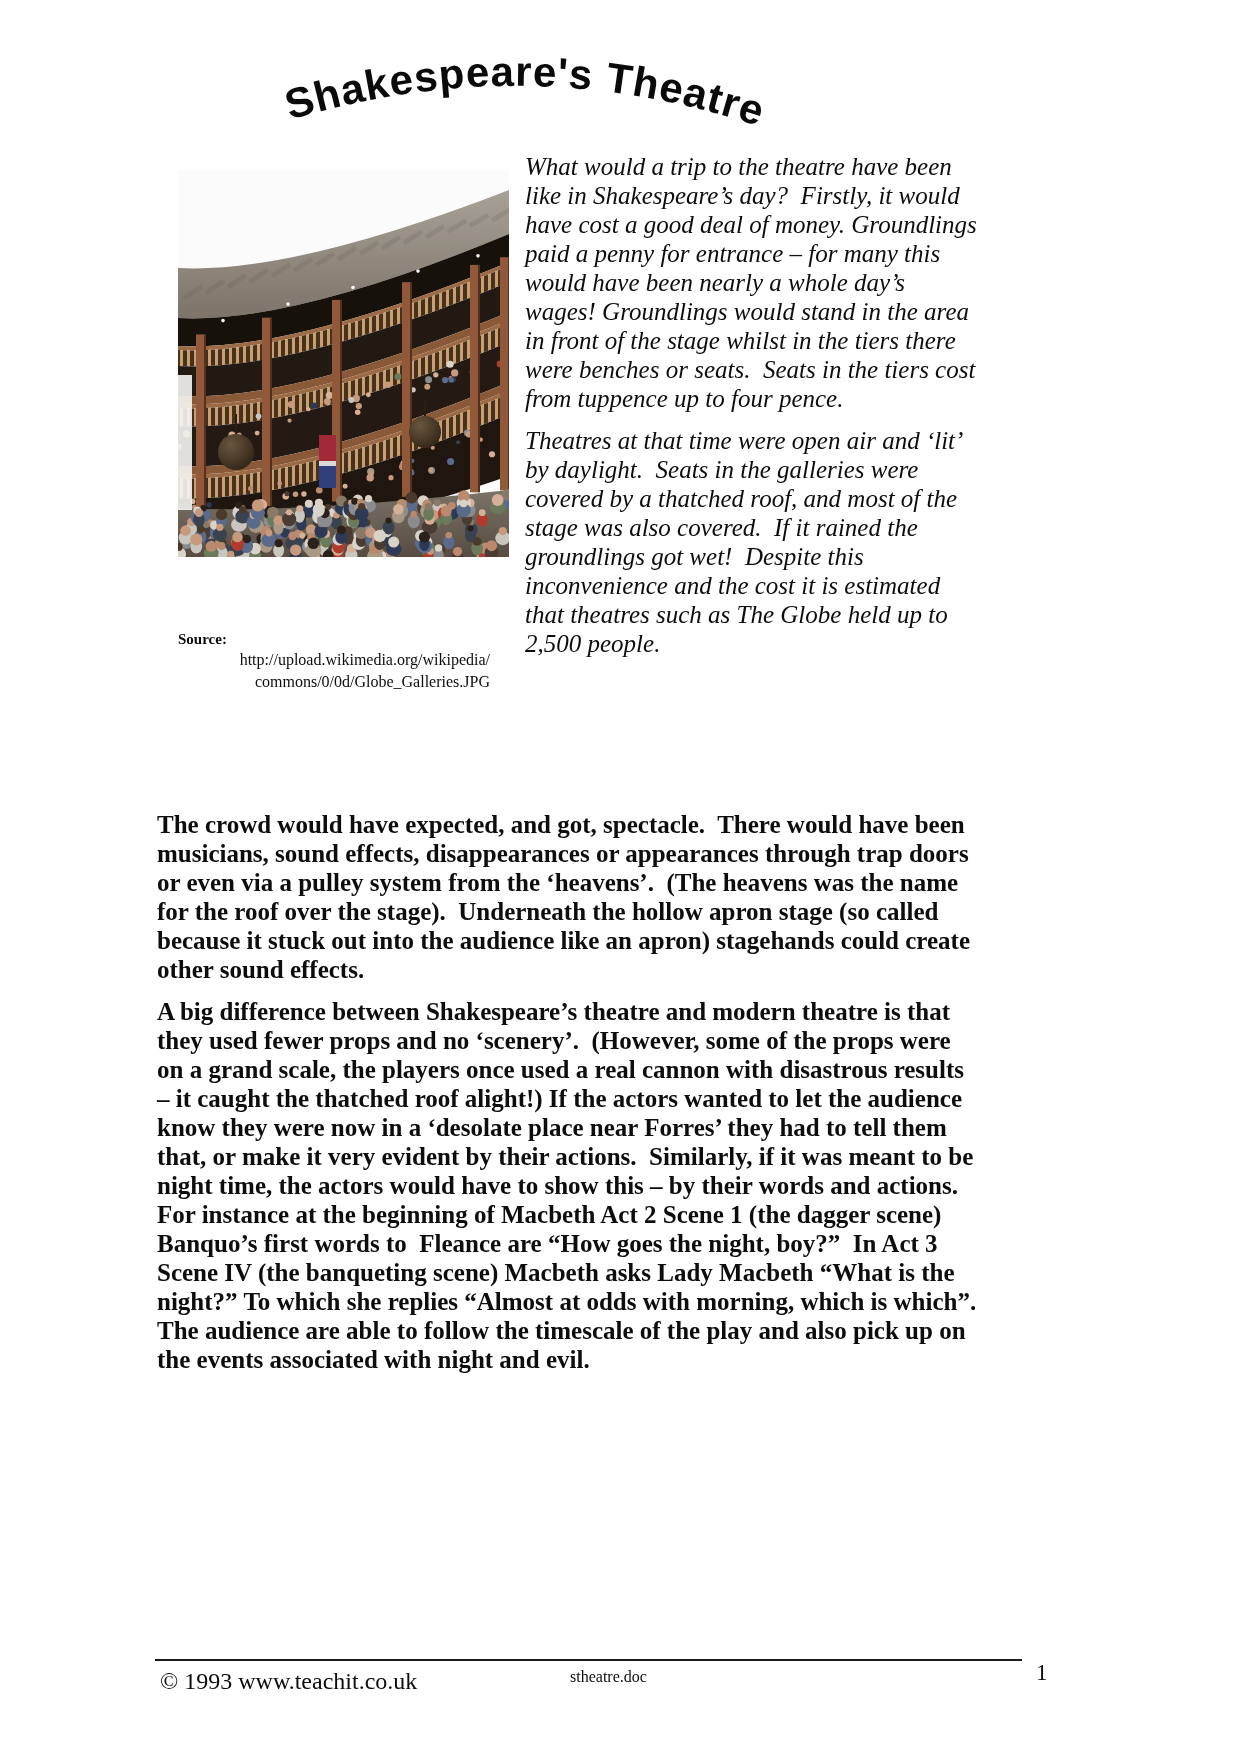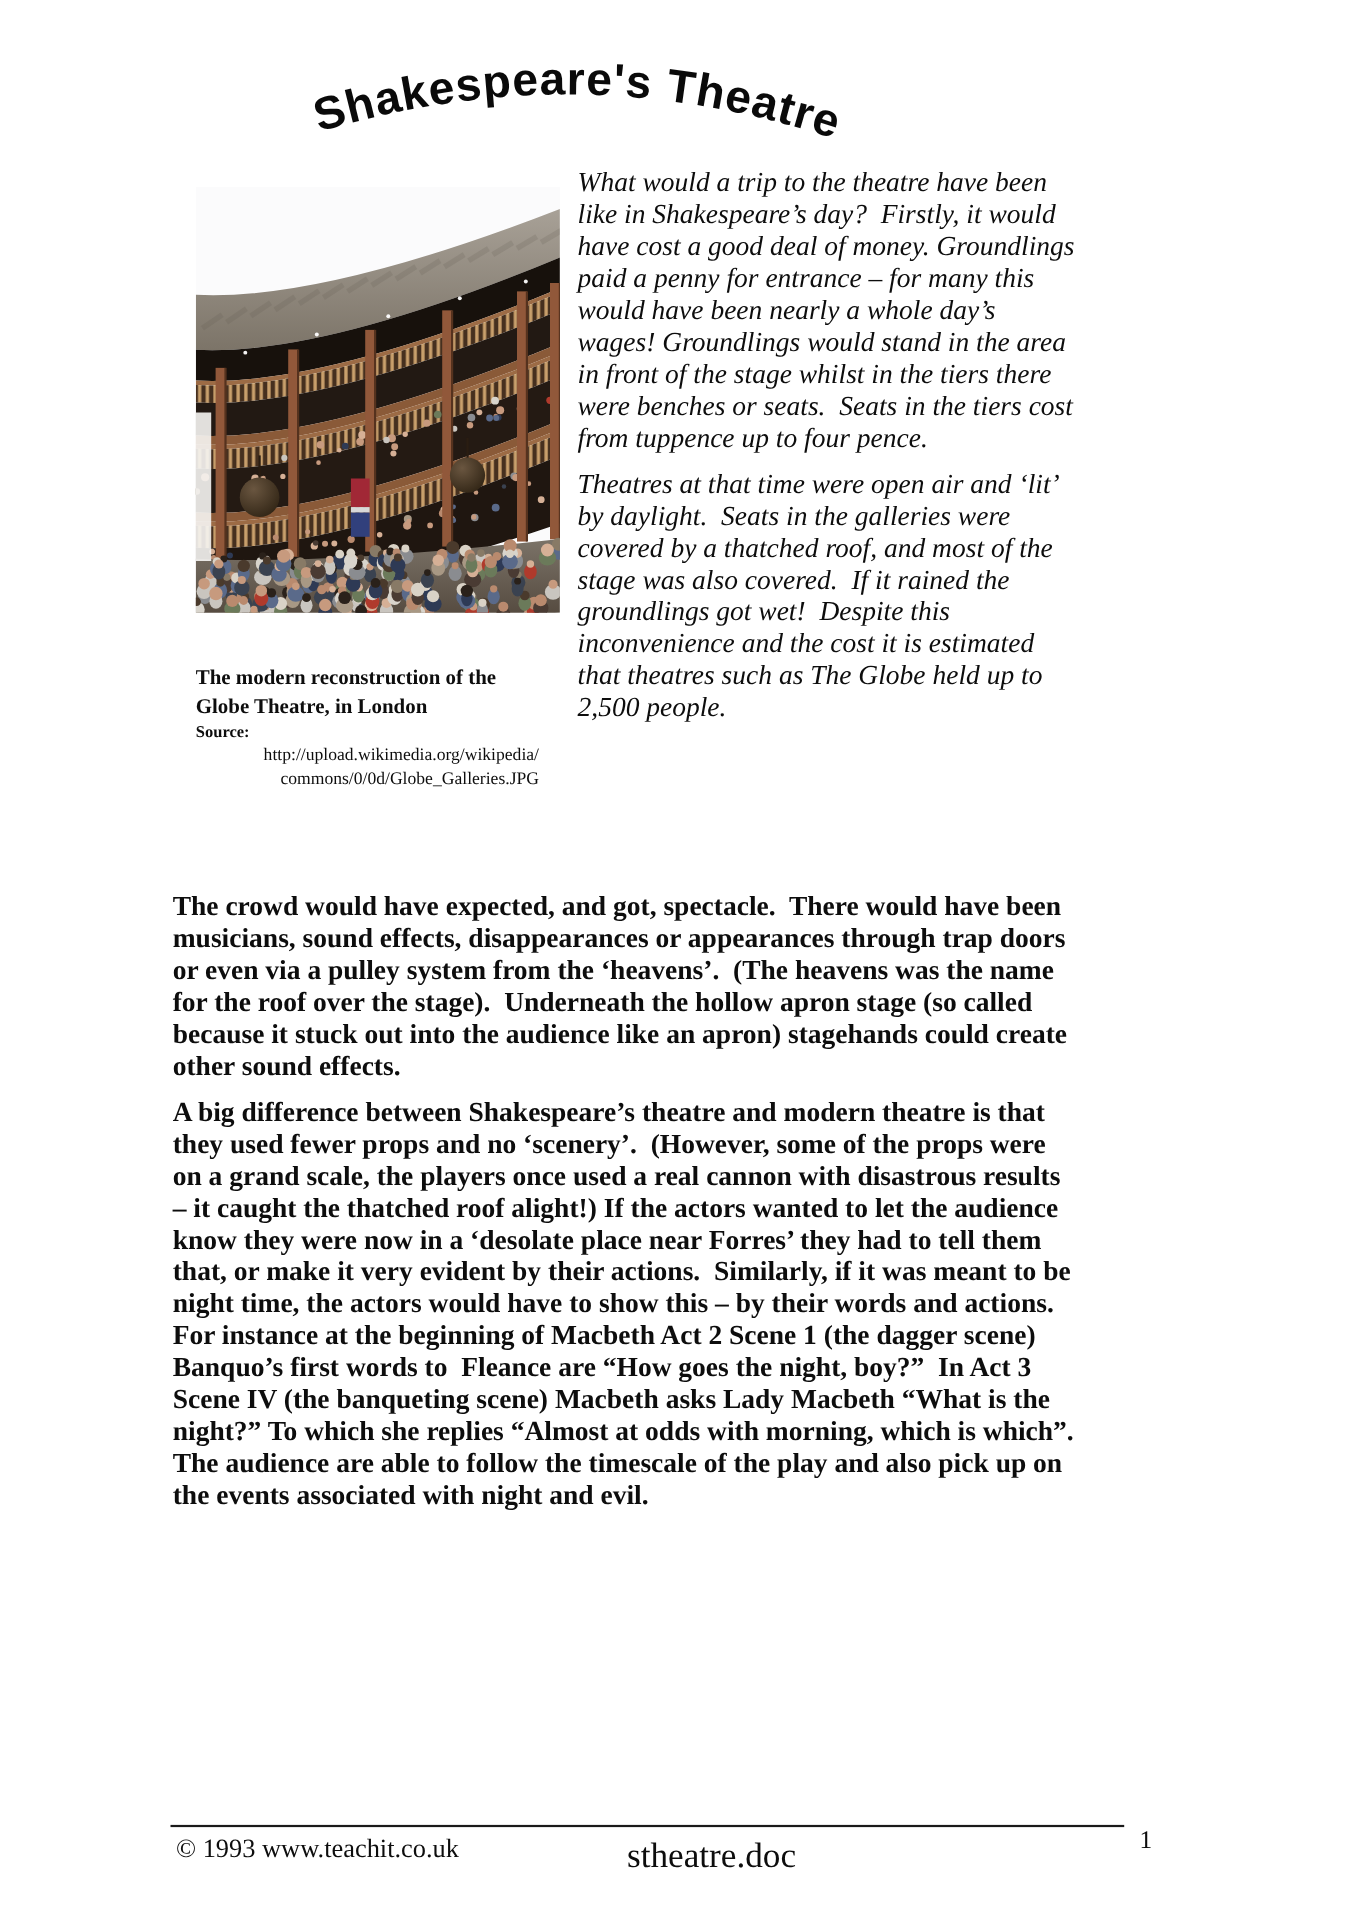--- a/index.html
+++ b/index.html
@@ -8,29 +8,29 @@
     font-family:"Liberation Serif", serif;color:#0d0d0d;overflow:hidden;
   }
   .title-svg{position:absolute;left:262px;top:36px;width:540px;height:120px;}
   .title-svg text{
     font-family:"Liberation Sans", sans-serif;font-weight:bold;
     font-size:42px;fill:#0a0a0a;letter-spacing:1px;
   }
   .photo{position:absolute;left:178px;top:170px;width:331px;height:387px;}
   .caption{position:absolute;left:178px;top:604px;width:312px;}
   .caption-bold{font-weight:bold;font-size:19px;line-height:26px;}
-  .source-label{font-weight:bold;font-size:15px;line-height:20px;margin-top:0;}
+  .source-label{font-weight:bold;font-size:15px;line-height:20px;margin-top:25px;}
   .source-url{font-size:16px;line-height:22px;text-align:right;}
   .col-right{position:absolute;left:525px;top:152px;width:456px;font-style:italic;}
   .para{font-size:25px;line-height:29px;white-space:pre-wrap;}
   .para + .para{margin-top:13px;}
   .fullblock{position:absolute;left:157px;top:810px;width:822px;font-weight:bold;}
   .footer-rule{position:absolute;left:155px;top:1659px;width:867px;height:2px;background:#1a1a1a;}
   .footer-copyright{position:absolute;left:160px;top:1668px;font-size:24px;}
-  .footer-filename{position:absolute;left:570px;top:1668px;font-size:32px;}
+  .footer-filename{position:absolute;left:570px;top:1668px;font-size:16px;}
   .footer-page{position:absolute;left:1036px;top:1660px;font-size:23px;}
 </style>
 </head>
 <body>
 
 <div class="page">
 
   <svg class="title-svg" viewBox="0 0 540 120">
     <defs>
       <path id="arcPath" d="M 28 84 Q 265 12 502 92" fill="none"></path>
@@ -480,21 +480,20 @@
       <ellipse cx="260.58370983814063" cy="385.05721731203226" rx="5.129055023253455" ry="7" fill="#8a8c90"></ellipse>
       <circle cx="260.58370983814063" cy="378.05721731203226" r="3.717466545439077" fill="#d9d2c6"></circle>
       <ellipse cx="59.57469525727196" cy="373.959110949354" rx="6.344203711181974" ry="7" fill="#b03a2c"></ellipse>
       <circle cx="59.57469525727196" cy="366.959110949354" r="5.231345368470691" fill="#c79a7e"></circle>
       <ellipse cx="41.87068473262279" cy="364.33745007511544" rx="7.012989819987206" ry="7" fill="#3a4250"></ellipse>
       <circle cx="41.87068473262279" cy="357.33745007511544" r="3.660996246645691" fill="#c79a7e"></circle>
       <rect x="0" y="205" width="14" height="135" fill="#f6f5f3" opacity="0.9"></rect>
     </svg>
 
   <div class="caption">
-    <div class="caption-bold">The modern reconstruction of the Globe Theatre, in London</div>
     <div class="source-label">Source:</div>
     <div class="source-url">http://upload.wikimedia.org/wikipedia/</div>
     <div class="source-url">commons/0/0d/Globe_Galleries.JPG</div>
   </div>
 
   <div class="col-right">
     <div class="para">What would a trip to the theatre have been like in Shakespeare’s day?  Firstly, it would have cost a good deal of money. Groundlings paid a penny for entrance – for many this would have been nearly a whole day’s wages! Groundlings would stand in the area in front of the stage whilst in the tiers there were benches or seats.  Seats in the tiers cost from tuppence up to four pence.</div>
     <div class="para">Theatres at that time were open air and ‘lit’ by daylight.  Seats in the galleries were covered by a thatched roof, and most of the stage was also covered.  If it rained the groundlings got wet!  Despite this inconvenience and the cost it is estimated that theatres such as The Globe held up to 2,500 people.</div>
   </div>
 

